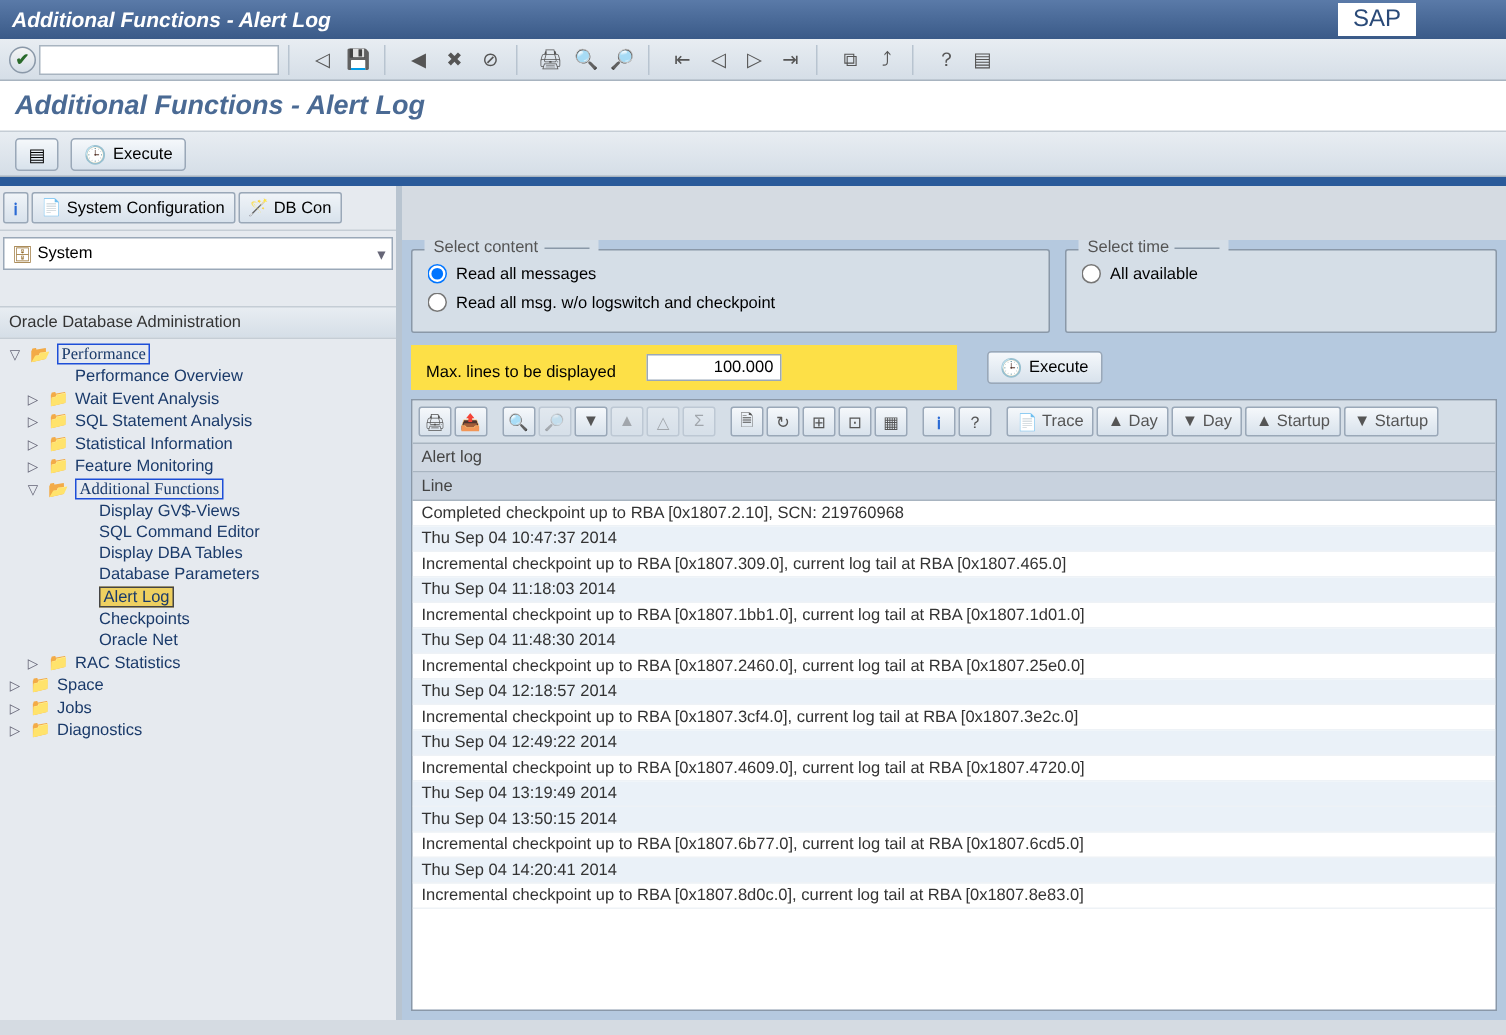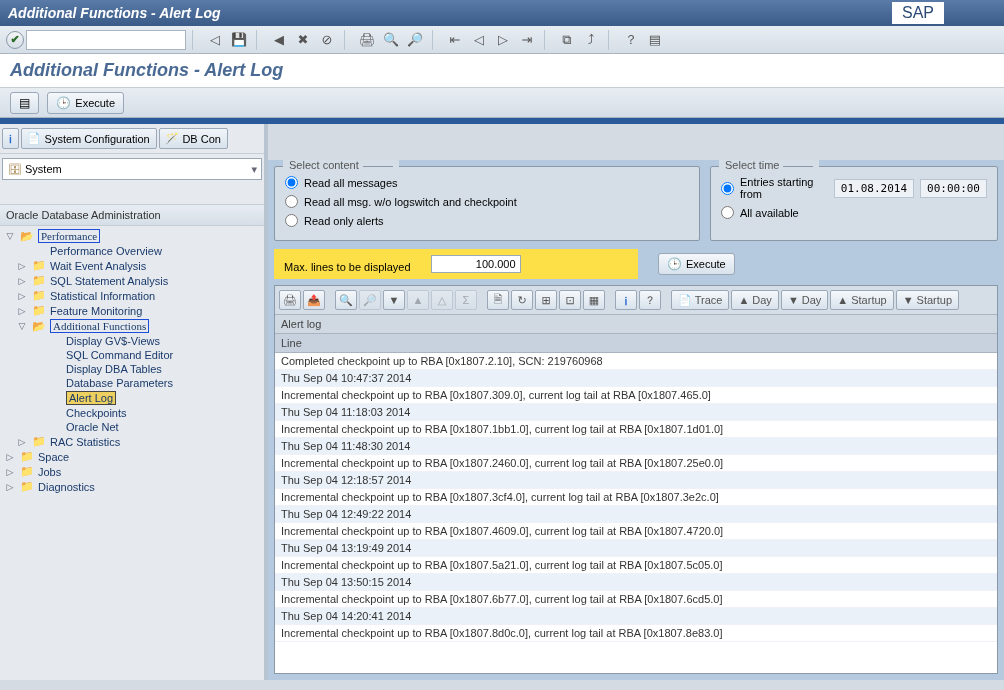--- a/index.html
+++ b/index.html
@@ -246,33 +246,23 @@
       <div class="panel" style="flex:1">
         <div class="panel-title">Select content</div>
         <div class="row">
             <input type="radio" checked="" style="">
             <span>Read all messages</span>
           </div>
         <div class="row">
             <input type="radio" style="">
             <span>Read all msg. w/o logswitch and checkpoint</span>
           </div>
-        <div class="row">
-            <input type="radio" style="">
-            <span>Read only alerts</span>
-          </div>
       </div>
       <div class="panel" style="width:288px">
         <div class="panel-title">Select time</div>
-        <div class="row">
-            <input type="radio" checked="" style="">
-            <span style="width:140px">Entries starting from</span>
-          <span class="date-field">01.08.2014</span>
-          <span class="date-field">00:00:00</span>
-        </div>
         <div class="row">
             <input type="radio" style="">
             <span>All available</span>
           </div>
       </div>
     </div>
 
     <div class="exec-row">
       <div class="maxlines" style="flex:1">
         <span>Max. lines to be displayed</span>
@@ -336,21 +326,20 @@
           <div class="grid-row">Incremental checkpoint up to RBA [0x1807.309.0], current log tail at RBA [0x1807.465.0]</div>
           <div class="grid-row alt">Thu Sep 04 11:18:03 2014</div>
           <div class="grid-row">Incremental checkpoint up to RBA [0x1807.1bb1.0], current log tail at RBA [0x1807.1d01.0]</div>
           <div class="grid-row alt">Thu Sep 04 11:48:30 2014</div>
           <div class="grid-row">Incremental checkpoint up to RBA [0x1807.2460.0], current log tail at RBA [0x1807.25e0.0]</div>
           <div class="grid-row alt">Thu Sep 04 12:18:57 2014</div>
           <div class="grid-row">Incremental checkpoint up to RBA [0x1807.3cf4.0], current log tail at RBA [0x1807.3e2c.0]</div>
           <div class="grid-row alt">Thu Sep 04 12:49:22 2014</div>
           <div class="grid-row">Incremental checkpoint up to RBA [0x1807.4609.0], current log tail at RBA [0x1807.4720.0]</div>
           <div class="grid-row alt">Thu Sep 04 13:19:49 2014</div>
-          <div class="grid-row">Incremental checkpoint up to RBA [0x1807.5a21.0], current log tail at RBA [0x1807.5c05.0]</div>
           <div class="grid-row alt">Thu Sep 04 13:50:15 2014</div>
           <div class="grid-row">Incremental checkpoint up to RBA [0x1807.6b77.0], current log tail at RBA [0x1807.6cd5.0]</div>
           <div class="grid-row alt">Thu Sep 04 14:20:41 2014</div>
           <div class="grid-row">Incremental checkpoint up to RBA [0x1807.8d0c.0], current log tail at RBA [0x1807.8e83.0]</div>
         </div>
     </div>
   </div>
 </div>
 
 </body></html>

